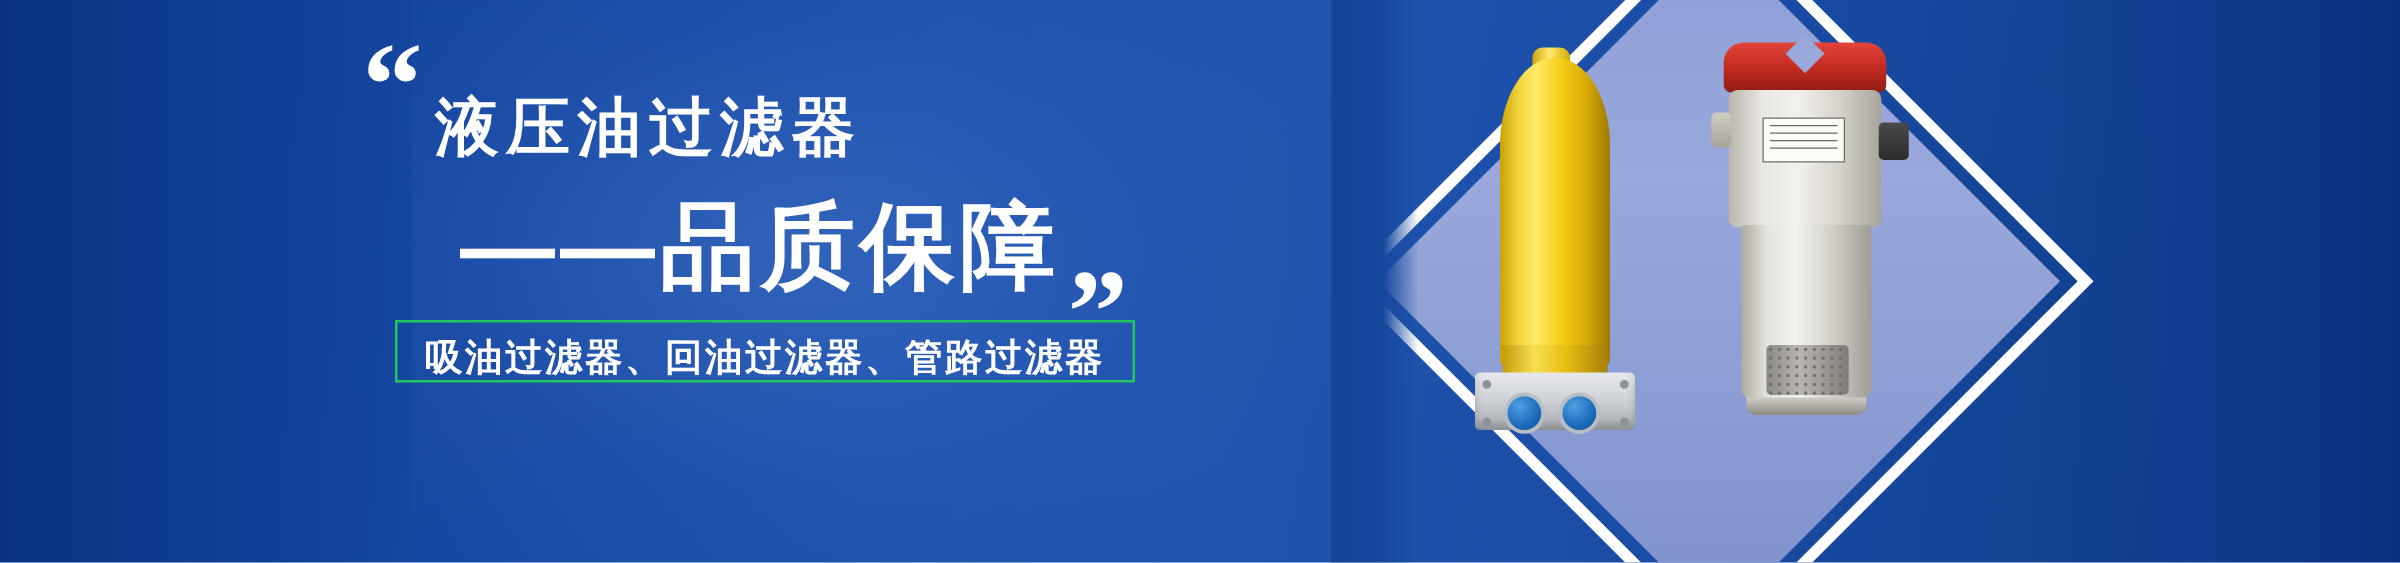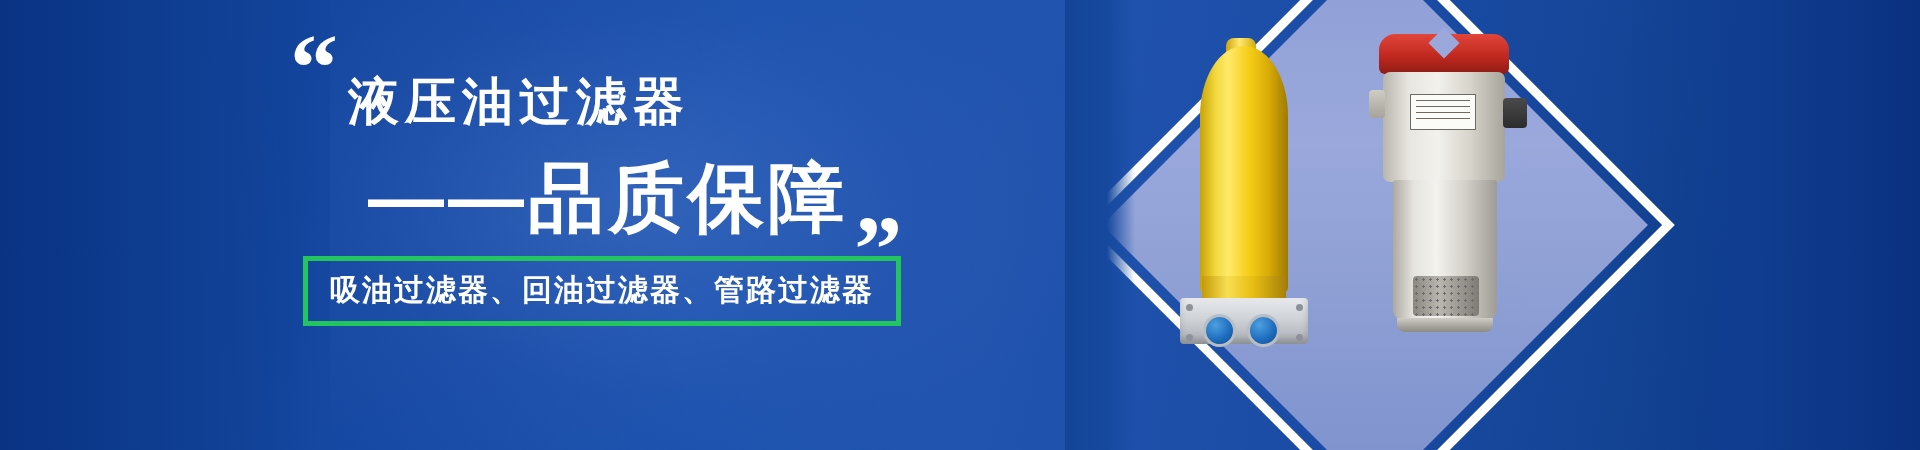--- a/index.html
+++ b/index.html
@@ -251,24 +251,24 @@
     left: 555px;
     top: 140px;
     font-family: "Liberation Serif", serif;
     font-size: 96px;
     line-height: 60px;
     color: #ffffff;
     font-weight: 700;
   }
   .subline-box {
     position: absolute;
-    left: 3px;
+    left: 16px;
     top: 226px;
-    border: 5px solid #22c55e;
-    padding: 12px 22px 14px 22px;
+    border: 2px solid #22c55e;
+    padding: 12px 22px 0 22px;
     display: inline-block;
   }
   .subline {
     font-size: 30px;
     line-height: 34px;
     letter-spacing: 2px;
     font-weight: 700;
     color: #ffffff;
     white-space: nowrap;
   }

